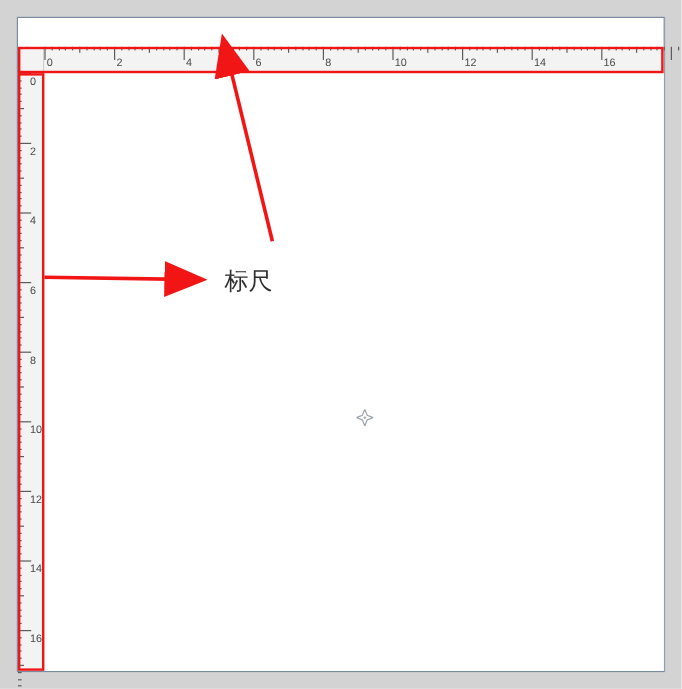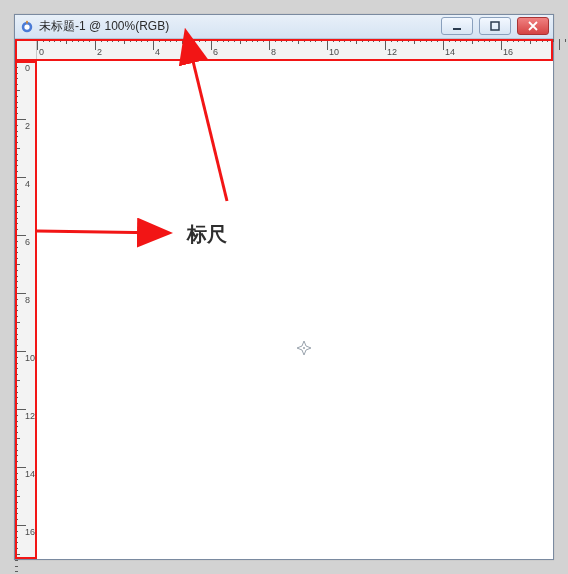--- a/index.html
+++ b/index.html
@@ -129,47 +129,20 @@
     color: #9aa3ad;
   }
   .center-marker svg { width: 14px; height: 14px; }
 
 </style>
 </head>
 <body>
 
 <div class="window">
 
-  <div class="titlebar">
-    <span class="app-icon">
-      <svg viewBox="0 0 16 16">
-        <circle cx="8" cy="8" r="6" fill="#4b7bd6"></circle>
-        <circle cx="8" cy="8" r="3" fill="#ffffff"></circle>
-        <rect x="7" y="1" width="2" height="3" fill="#d38a3a"></rect>
-      </svg>
-    </span>
-    <span class="title-text">未标题-1 @ 100%(RGB)</span>
-    <div class="win-controls">
-      <div class="win-btn">
-        <svg viewBox="0 0 10 10">
-            <rect x="1" y="7" width="8" height="2" fill="currentColor"></rect>
-          </svg>
-      </div>
-      <div class="win-btn">
-        <svg viewBox="0 0 10 10">
-            <rect x="1" y="1" width="8" height="8" fill="none" stroke="currentColor" stroke-width="1.5"></rect>
-          </svg>
-      </div>
-      <div class="win-btn close">
-        <svg viewBox="0 0 10 10">
-            <path d="M1 1 L9 9 M9 1 L1 9" stroke="currentColor" stroke-width="1.8"></path>
-          </svg>
-      </div>
-    </div>
-  </div>
 
   <div class="work-area">
     <div class="ruler-corner"></div>
     <div class="ruler-h" id="ruler-h">
         <div class="tick major" style="left: 0px;"></div>
         <div class="tick minor" style="left: 5.8px; height: 3px;"></div>
         <div class="tick minor" style="left: 11.6px; height: 3px;"></div>
         <div class="tick minor" style="left: 17.4px; height: 3px;"></div>
         <div class="tick minor" style="left: 23.2px; height: 3px;"></div>
         <div class="tick minor" style="left: 29px;"></div>
@@ -386,21 +359,21 @@
 
       <svg style="position:absolute; left:-10px; top:150px; width:160px; height:40px; overflow:visible;">
         <defs>
           <marker id="ah2" markerWidth="12" markerHeight="10" refX="10" refY="5" orient="auto">
             <path d="M0 0 L12 5 L0 10 Z" fill="#f21515"></path>
           </marker>
         </defs>
         <line x1="10" y1="20" x2="140" y2="22" stroke="#f21515" stroke-width="3" marker-end="url(#ah2)"></line>
       </svg>
 
-      <div class="annotation-text" style="left:150px; top:160px;font-weight:bold;">标尺</div>
+      <div class="annotation-text" style="left:150px; top:160px;">标尺</div>
 
       <div class="center-marker" style="left:260px; top:280px;">
         <svg viewBox="0 0 14 14">
           <path d="M7 0 L9 5 L14 7 L9 9 L7 14 L5 9 L0 7 L5 5 Z" fill="none" stroke="#9aa3ad" stroke-width="1"></path>
           <circle cx="7" cy="7" r="1" fill="#9aa3ad"></circle>
         </svg>
       </div>
 
     </div>
   </div>

